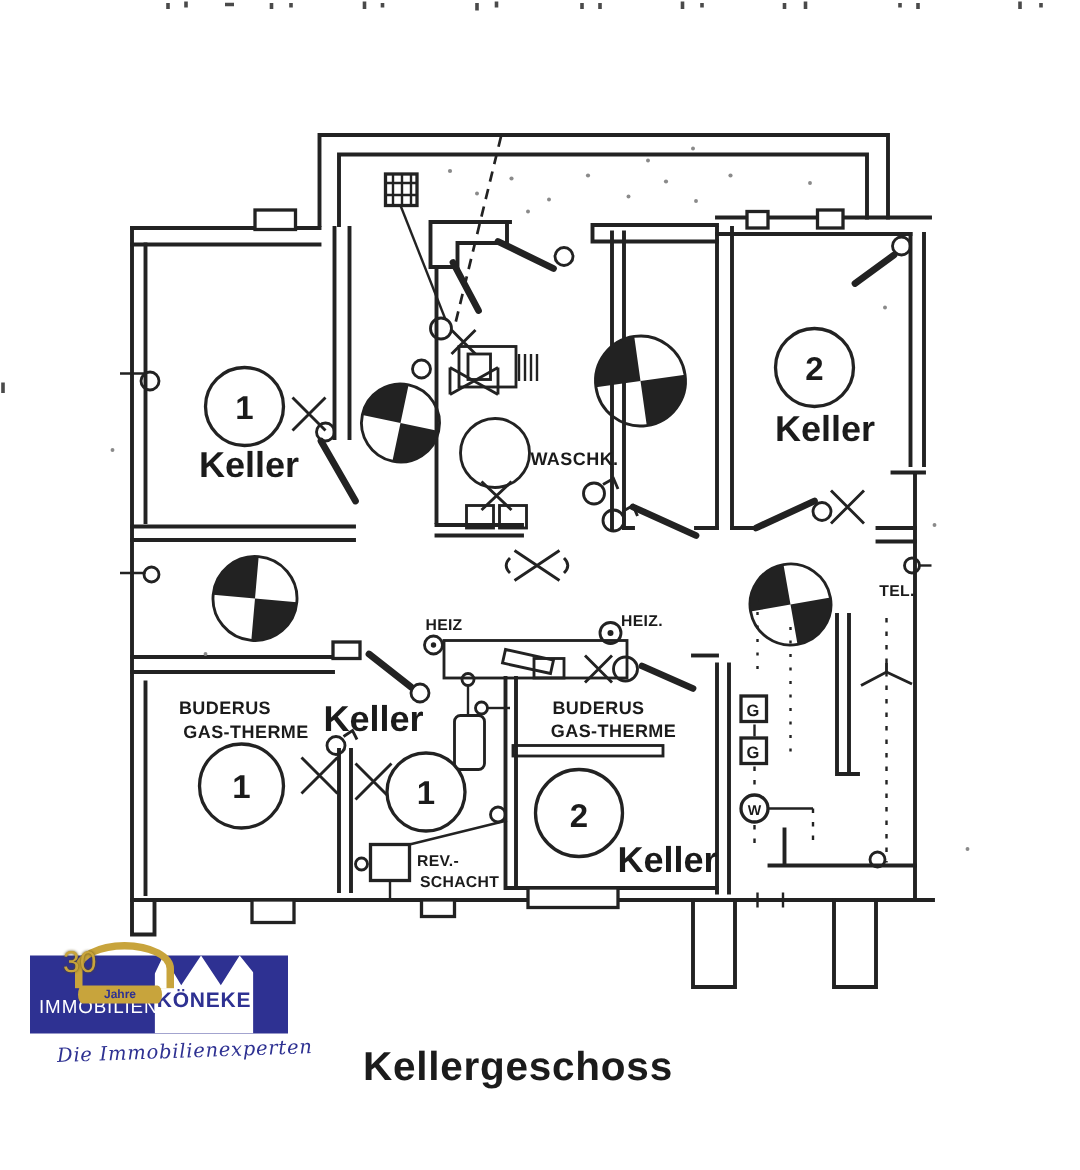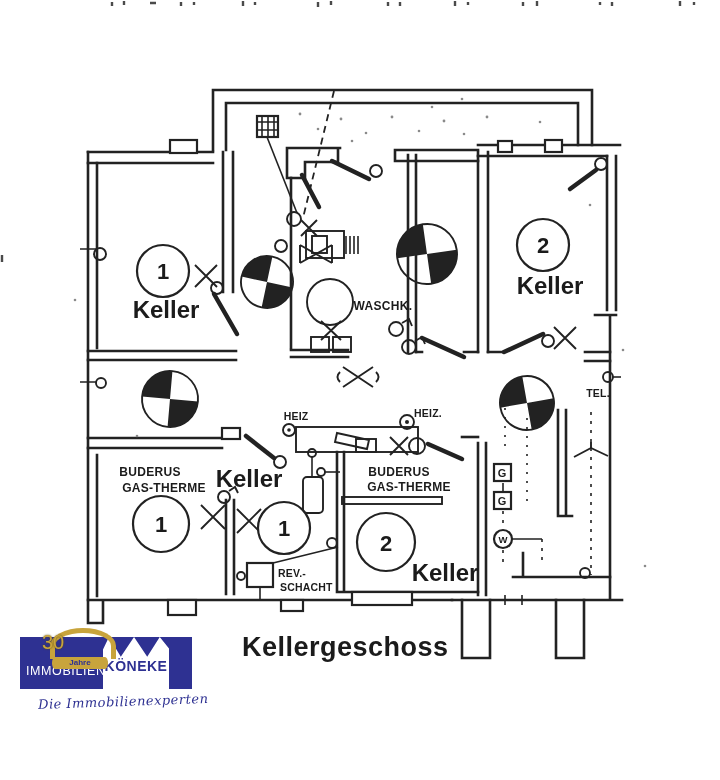--- a/index.html
+++ b/index.html
@@ -36,21 +36,21 @@
     font-size:12.5px;letter-spacing:.6px}
   .crest{position:absolute;left:28px;top:0;width:76px;height:48px}
   .crest-arc{position:absolute;left:8px;top:0;width:56px;height:26px;border:5px solid var(--gold,#c8a43c);
     border-bottom:none;border-radius:56px 56px 0 0/30px 30px 0 0}
   .crest-num{position:absolute;top:3px;left:0;width:76px;text-align:left;font-size:20px;font-weight:normal;
     color:var(--gold,#c8a43c);text-shadow:0 0 2px #5a4a10}
   .crest-ribbon{position:absolute;top:29px;left:10px;width:56px;height:12px;background:var(--gold,#c8a43c);
     border-radius:3px/6px;color:var(--navy,#2e3192);font-size:8px;font-weight:bold;text-align:center;line-height:12px}
   .logo-tagline{position:absolute;left:24px;top:66px;font-family:"DejaVu Serif",serif;font-style:italic;
     font-size:13px;color:var(--navy,#2e3192);letter-spacing:.5px;transform:rotate(-2deg);white-space:nowrap}
-  .floor-title{position:absolute;left:242px;top:632px;font-size:27px;font-weight:bold;color:#1b1b1b;letter-spacing:.5px}
+  .floor-title{position:absolute;left:242px;top:696px;font-size:27px;font-weight:bold;color:#1b1b1b;letter-spacing:.5px}
 </style>
 </head>
 <body>
 
 <div class="stage">
 
   <svg width="720" height="780" viewBox="0 0 720 780">
 
     <g class="art">
       <path d="M112,2 V6 M124,1 V5 M150,3 H156 M181,2 V6 M194,2 V5 M243,1 V6 M255,2 V5 M318,2 V7 M331,1 V5

